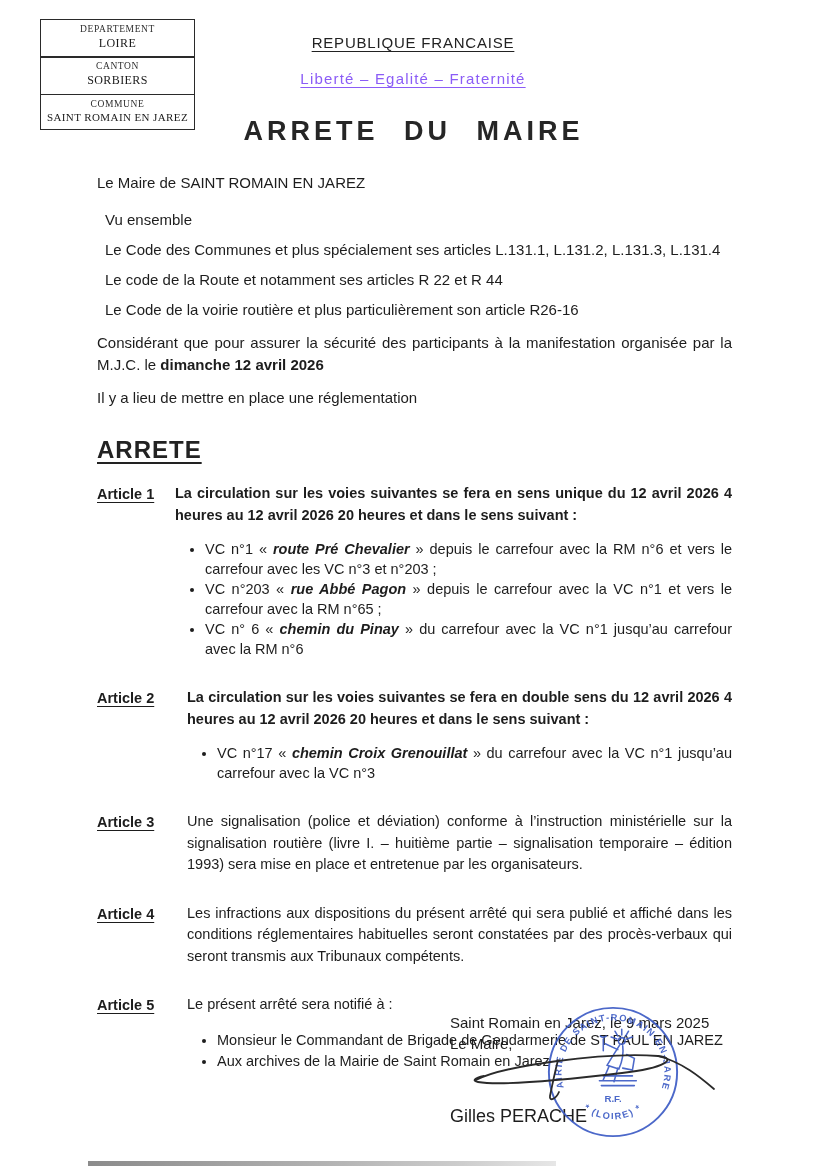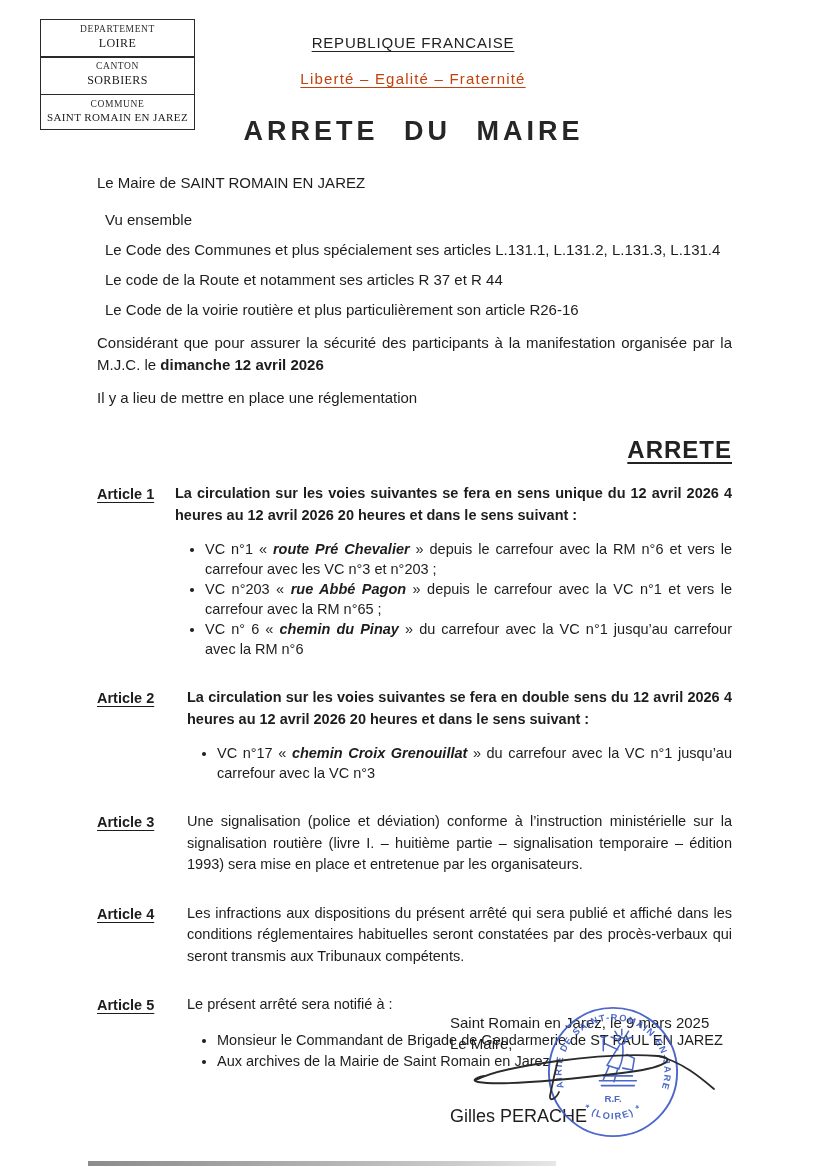--- a/index.html
+++ b/index.html
@@ -24,38 +24,38 @@
   .hdr-box .lbl{display:block;font-size:9.5px;letter-spacing:.6px;color:#2e2e2e;}
   .hdr-box .val{display:block;font-size:12px;font-weight:normal;letter-spacing:.4px;margin-top:2px;color:#1a1a1a;}
   .hdr-box.small .val{font-size:11px;}
   .republic{
     position:absolute;left:240px;top:34px;width:346px;text-align:center;
     font-size:15px;letter-spacing:.8px;color:#222;
     text-decoration:underline;text-underline-offset:3px;
   }
   .motto{
     position:absolute;left:240px;top:70px;width:346px;text-align:center;
-    font-size:15px;letter-spacing:1.2px;color:#c2410c;
+    font-size:15px;letter-spacing:1.2px;color:#8b5cf6;
     text-decoration:underline;text-underline-offset:3px;
   }
   .doc-title{
     position:absolute;left:0;top:116px;width:827px;text-align:center;
     font-size:27px;font-weight:bold;letter-spacing:4px;word-spacing:14px;color:#262626;
   }
   
   .body-flow{position:absolute;left:97px;top:172px;width:635px;font-size:15px;line-height:22px;}
   .body-flow p{margin:0;}
   .mayor-line{margin-bottom:15px !important;}
   .vu-block p{margin:8px;}
   .considerant{margin-top:11px !important;text-align:justify;}
   .lieu{margin-top:11px !important;}
   b.inline{font-weight:bold;}
   .arrete-title{
     margin-top:30px;
-    text-align:right;
+    text-align:left;
     font-size:24px;font-weight:bold;letter-spacing:1px;color:#222;
     text-decoration:underline;text-underline-offset:4px;text-decoration-thickness:2px;
   }
   
   .articles{margin-top:22px;font-size:14.5px;}
   .article{display:flex;}
   .article + .article{margin-top:27px;gap:12px;}
   .art-label{
     flex:0 0 78px;
     font-weight:bold;
@@ -105,21 +105,21 @@
   <div class="republic">REPUBLIQUE FRANCAISE</div>
   <div class="motto">Liberté – Egalité – Fraternité</div>
   <div class="doc-title">ARRETE DU MAIRE</div>
 
   <div class="body-flow">
     <p class="mayor-line">Le Maire de SAINT ROMAIN EN JAREZ</p>
 
     <div class="vu-block">
       <p>Vu ensemble</p>
       <p>Le Code des Communes et plus spécialement ses articles L.131.1, L.131.2, L.131.3, L.131.4</p>
-      <p>Le code de la Route et notamment ses articles R 37 et R 44</p>
+      <p>Le code de la Route et notamment ses articles R 22 et R 44</p>
       <p>Le Code de la voirie routière et plus particulièrement son article R26-16</p>
     </div>
 
     <p class="considerant"><span>Considérant que pour assurer la sécurité des participants à la manifestation organisée par la M.J.C. le </span><b class="inline">dimanche 12 avril 2026</b></p>
 
     <p class="lieu">Il y a lieu de mettre en place une réglementation</p>
 
     <div class="arrete-title">ARRETE</div>
 
     <div class="articles">

